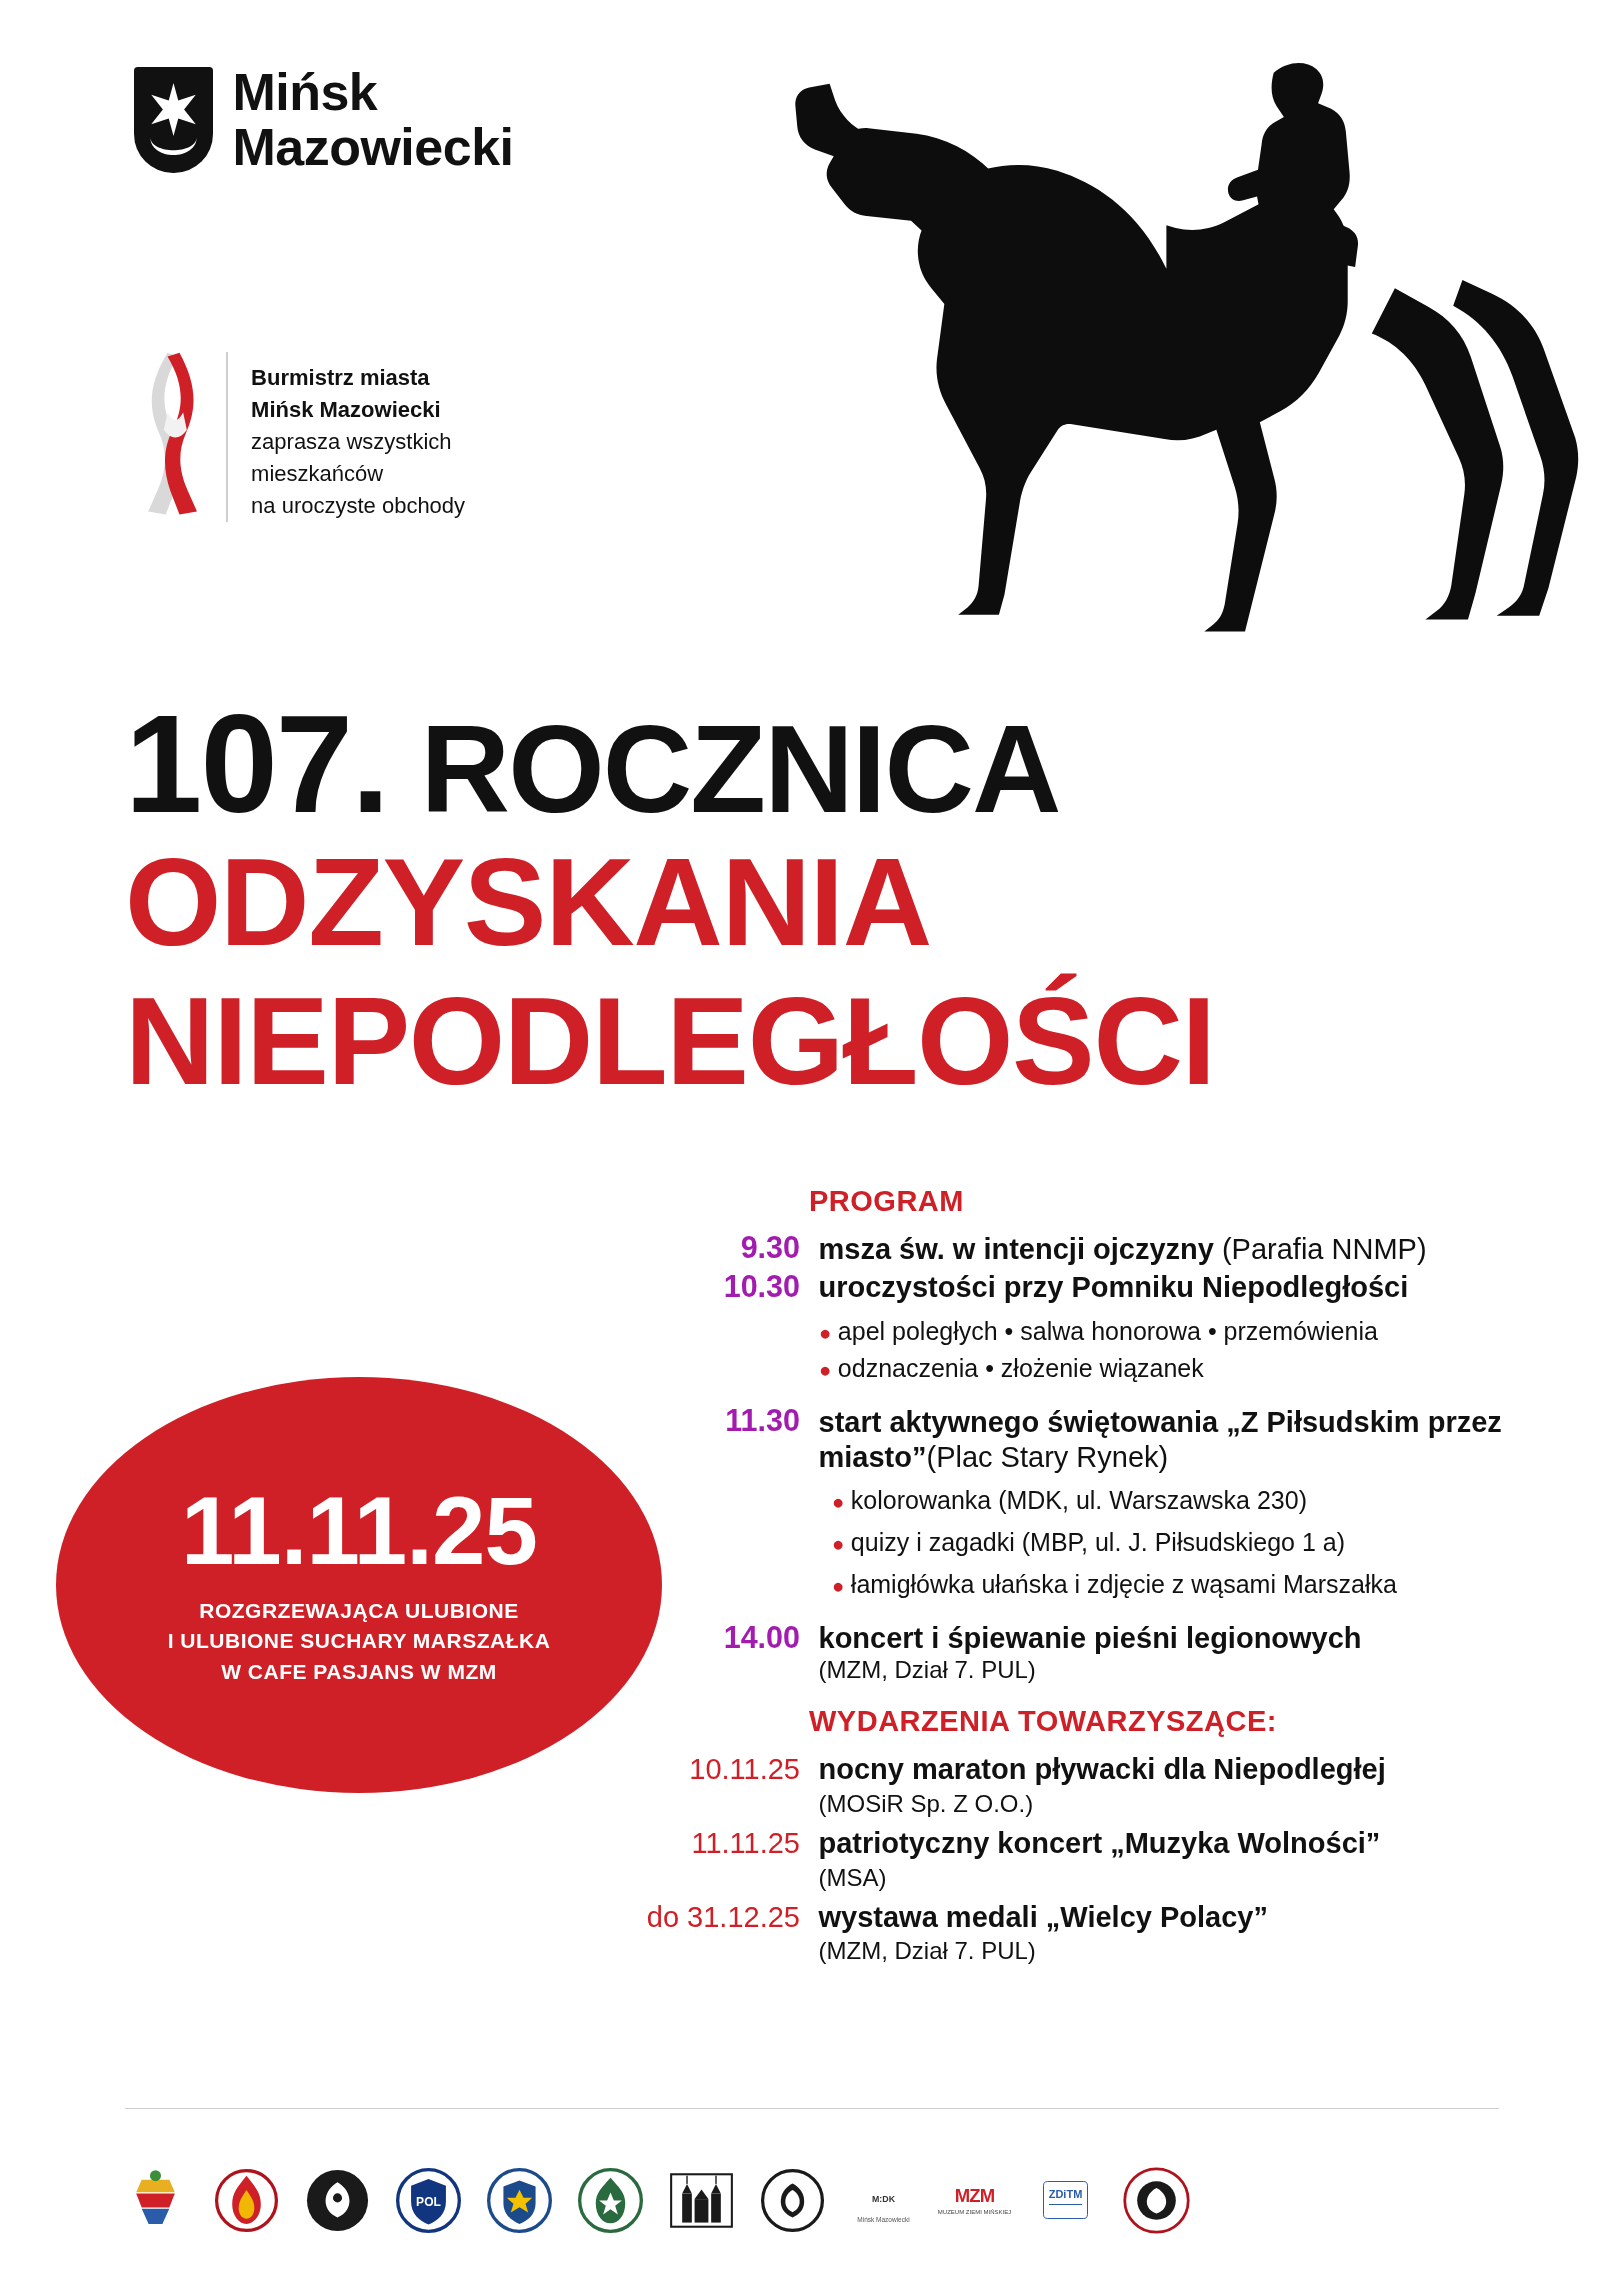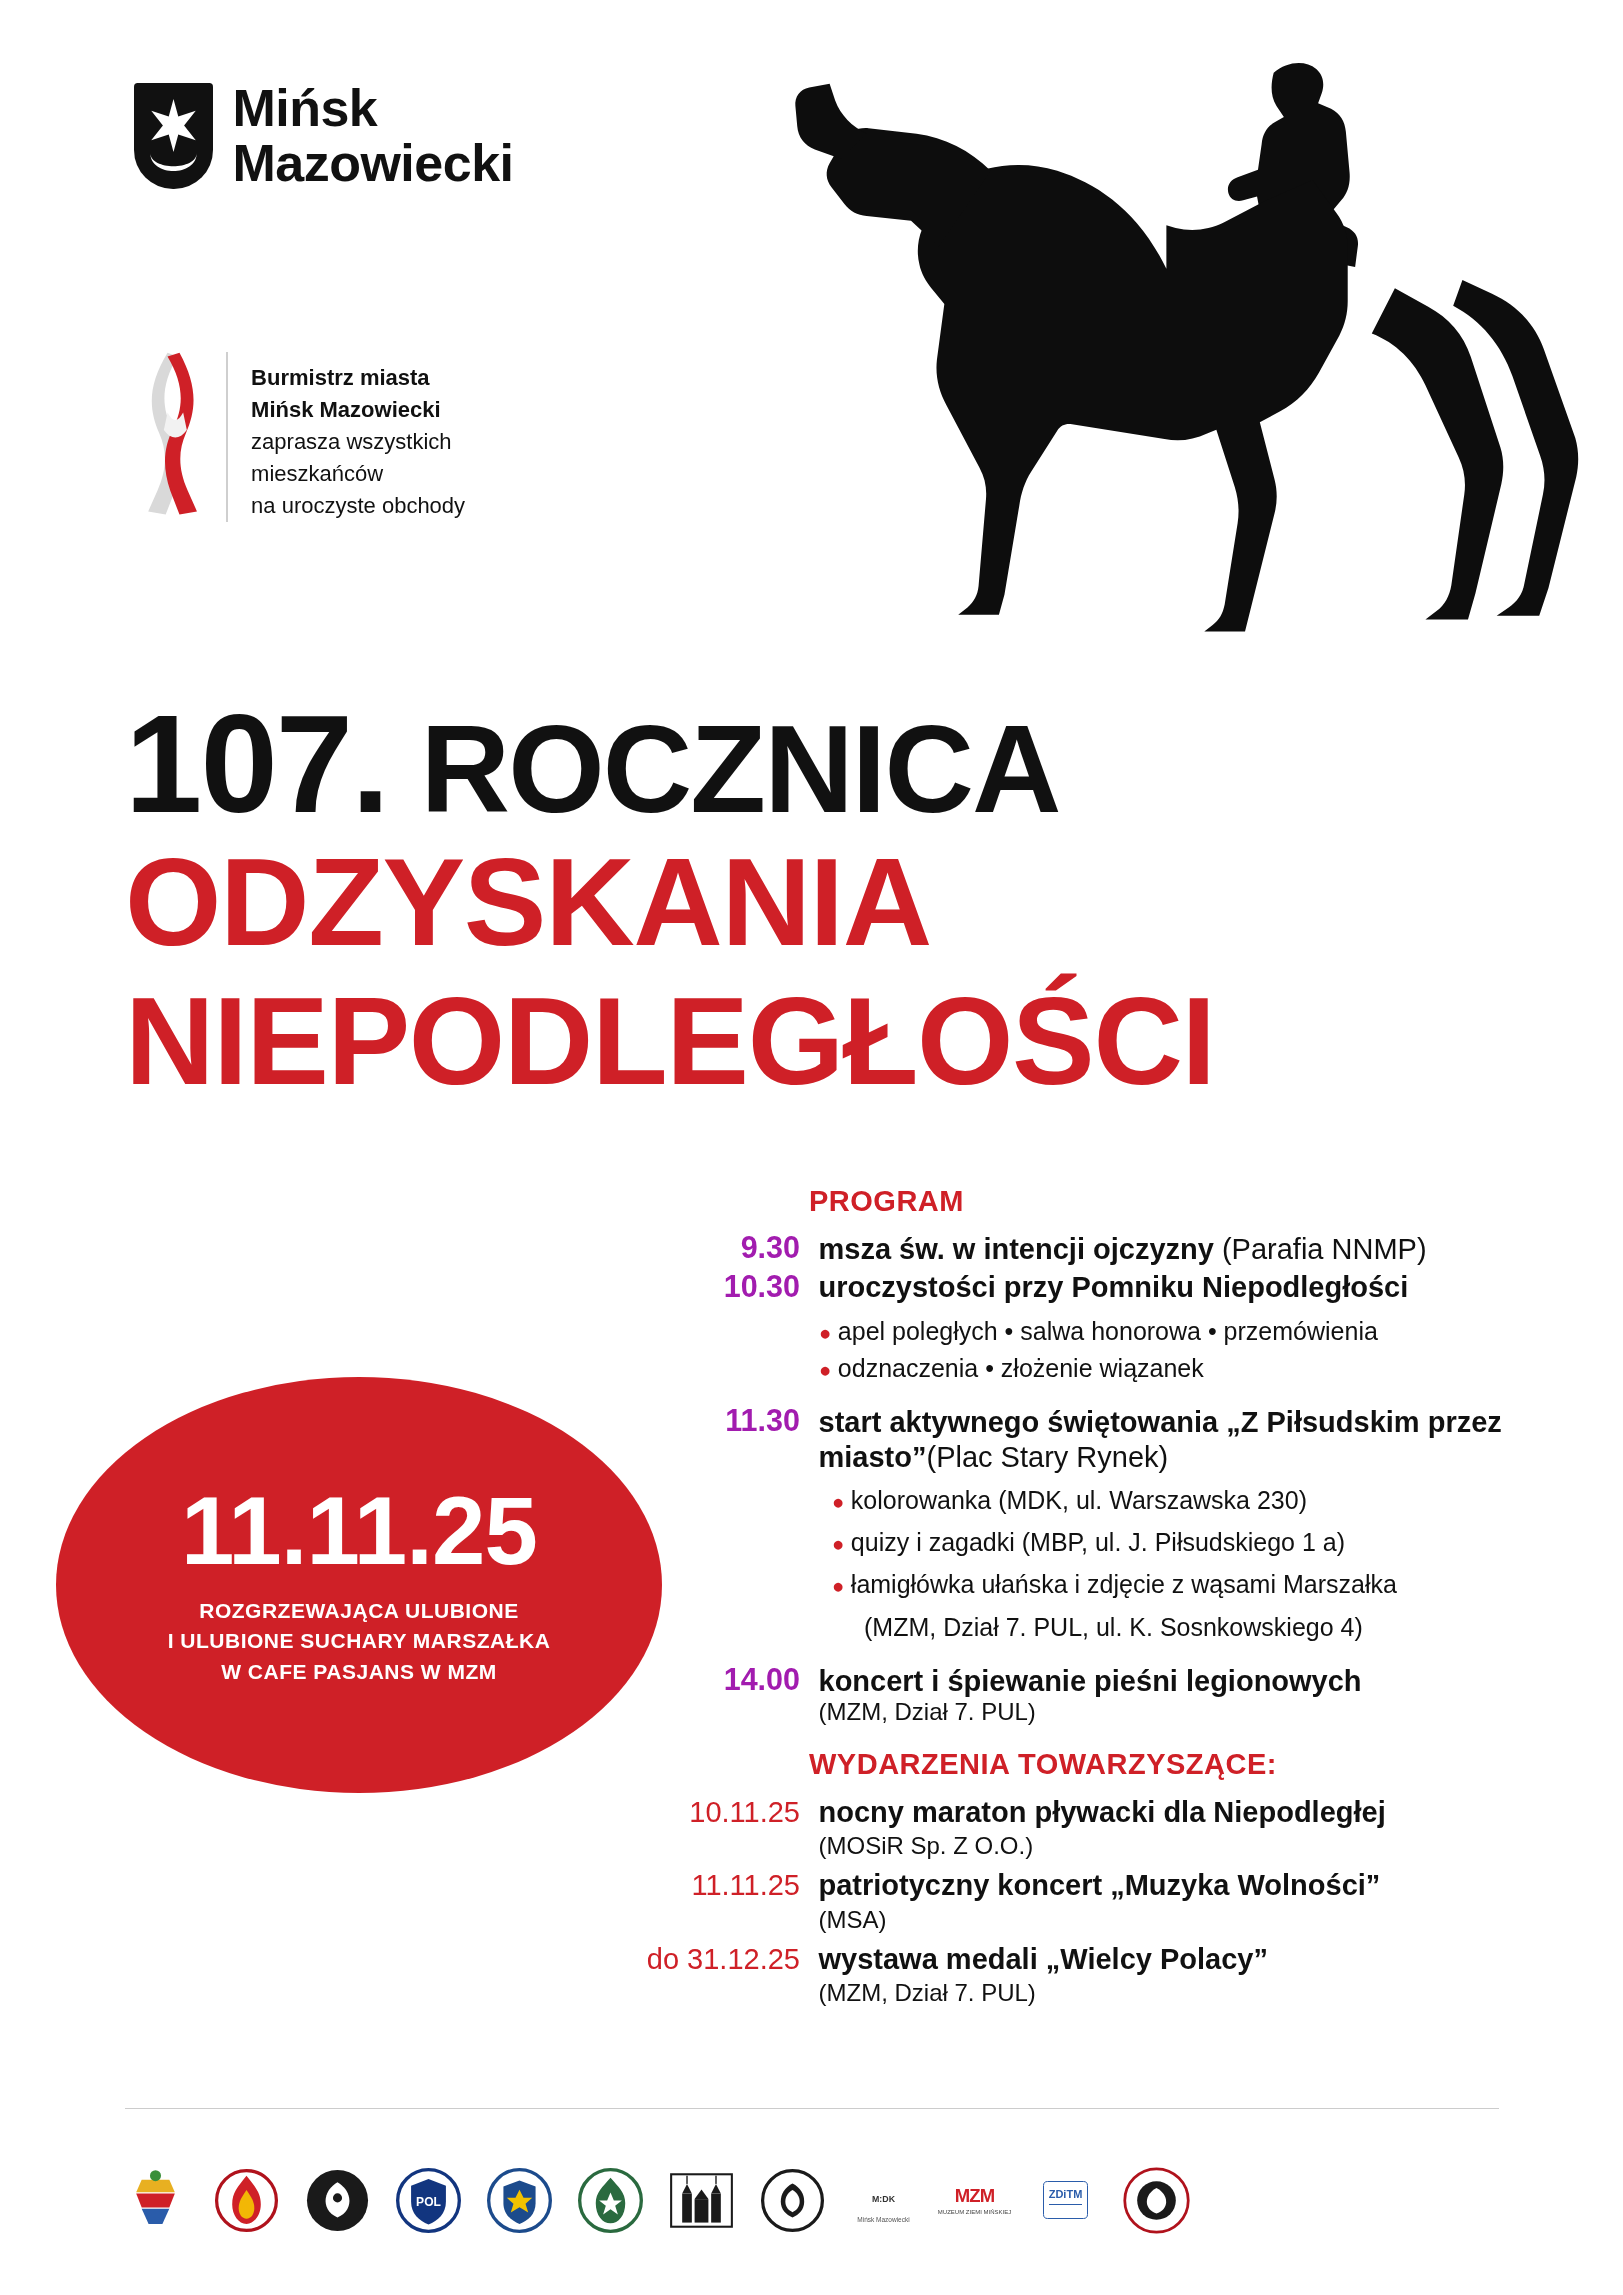--- a/index.html
+++ b/index.html
@@ -8,21 +8,21 @@
     background:#ffffff;
     font-family:"Liberation Sans", sans-serif;
     color:#111111;
     position:relative;
     overflow:hidden;
   }
   .poster { position:relative; width:1623px; height:2295px; }
 
   
   .city-logo {
-    position:absolute; left:134px; top:81px;
+    position:absolute; left:134px; top:65px;
     display:flex; align-items:center; gap:19.4px;
   }
   .crest {
     width:79px; height:106px; position:relative;
   }
   .crest .shield {
     position:absolute; left:0; top:0; width:79px; height:106px;
     background:#111111;
     border-radius:3.7px 3.7px 39px 39px;
   }
@@ -217,21 +217,20 @@
     <div class="row">
       <div class="time">11.30</div>
       <div class="desc">
         <span class="b">start aktywnego świętowania „Z Piłsudskim przez miasto”</span><span class="n">(Plac Stary Rynek)</span>
       </div>
     </div>
     <div class="bullets col">
       <span class="ln"><span class="dot">●</span><span>kolorowanka (MDK, ul. Warszawska 230)</span></span>
       <span class="ln"><span class="dot">●</span><span>quizy i zagadki (MBP, ul. J. Piłsudskiego 1 a)</span></span>
       <span class="ln"><span class="dot">●</span><span>łamigłówka ułańska i zdjęcie z wąsami Marszałka</span></span>
-      <span class="ln sub-note" style="margin-left:32px;">(MZM, Dział 7. PUL, ul. K. Sosnkowskiego 4)</span>
     </div>
 
     <div class="row">
       <div class="time">14.00</div>
       <div class="desc">
         <span class="b">koncert i śpiewanie pieśni legionowych</span>
         <span class="n" style="display:block;font-size:24px;">(MZM, Dział 7. PUL)</span>
       </div>
     </div>
 

